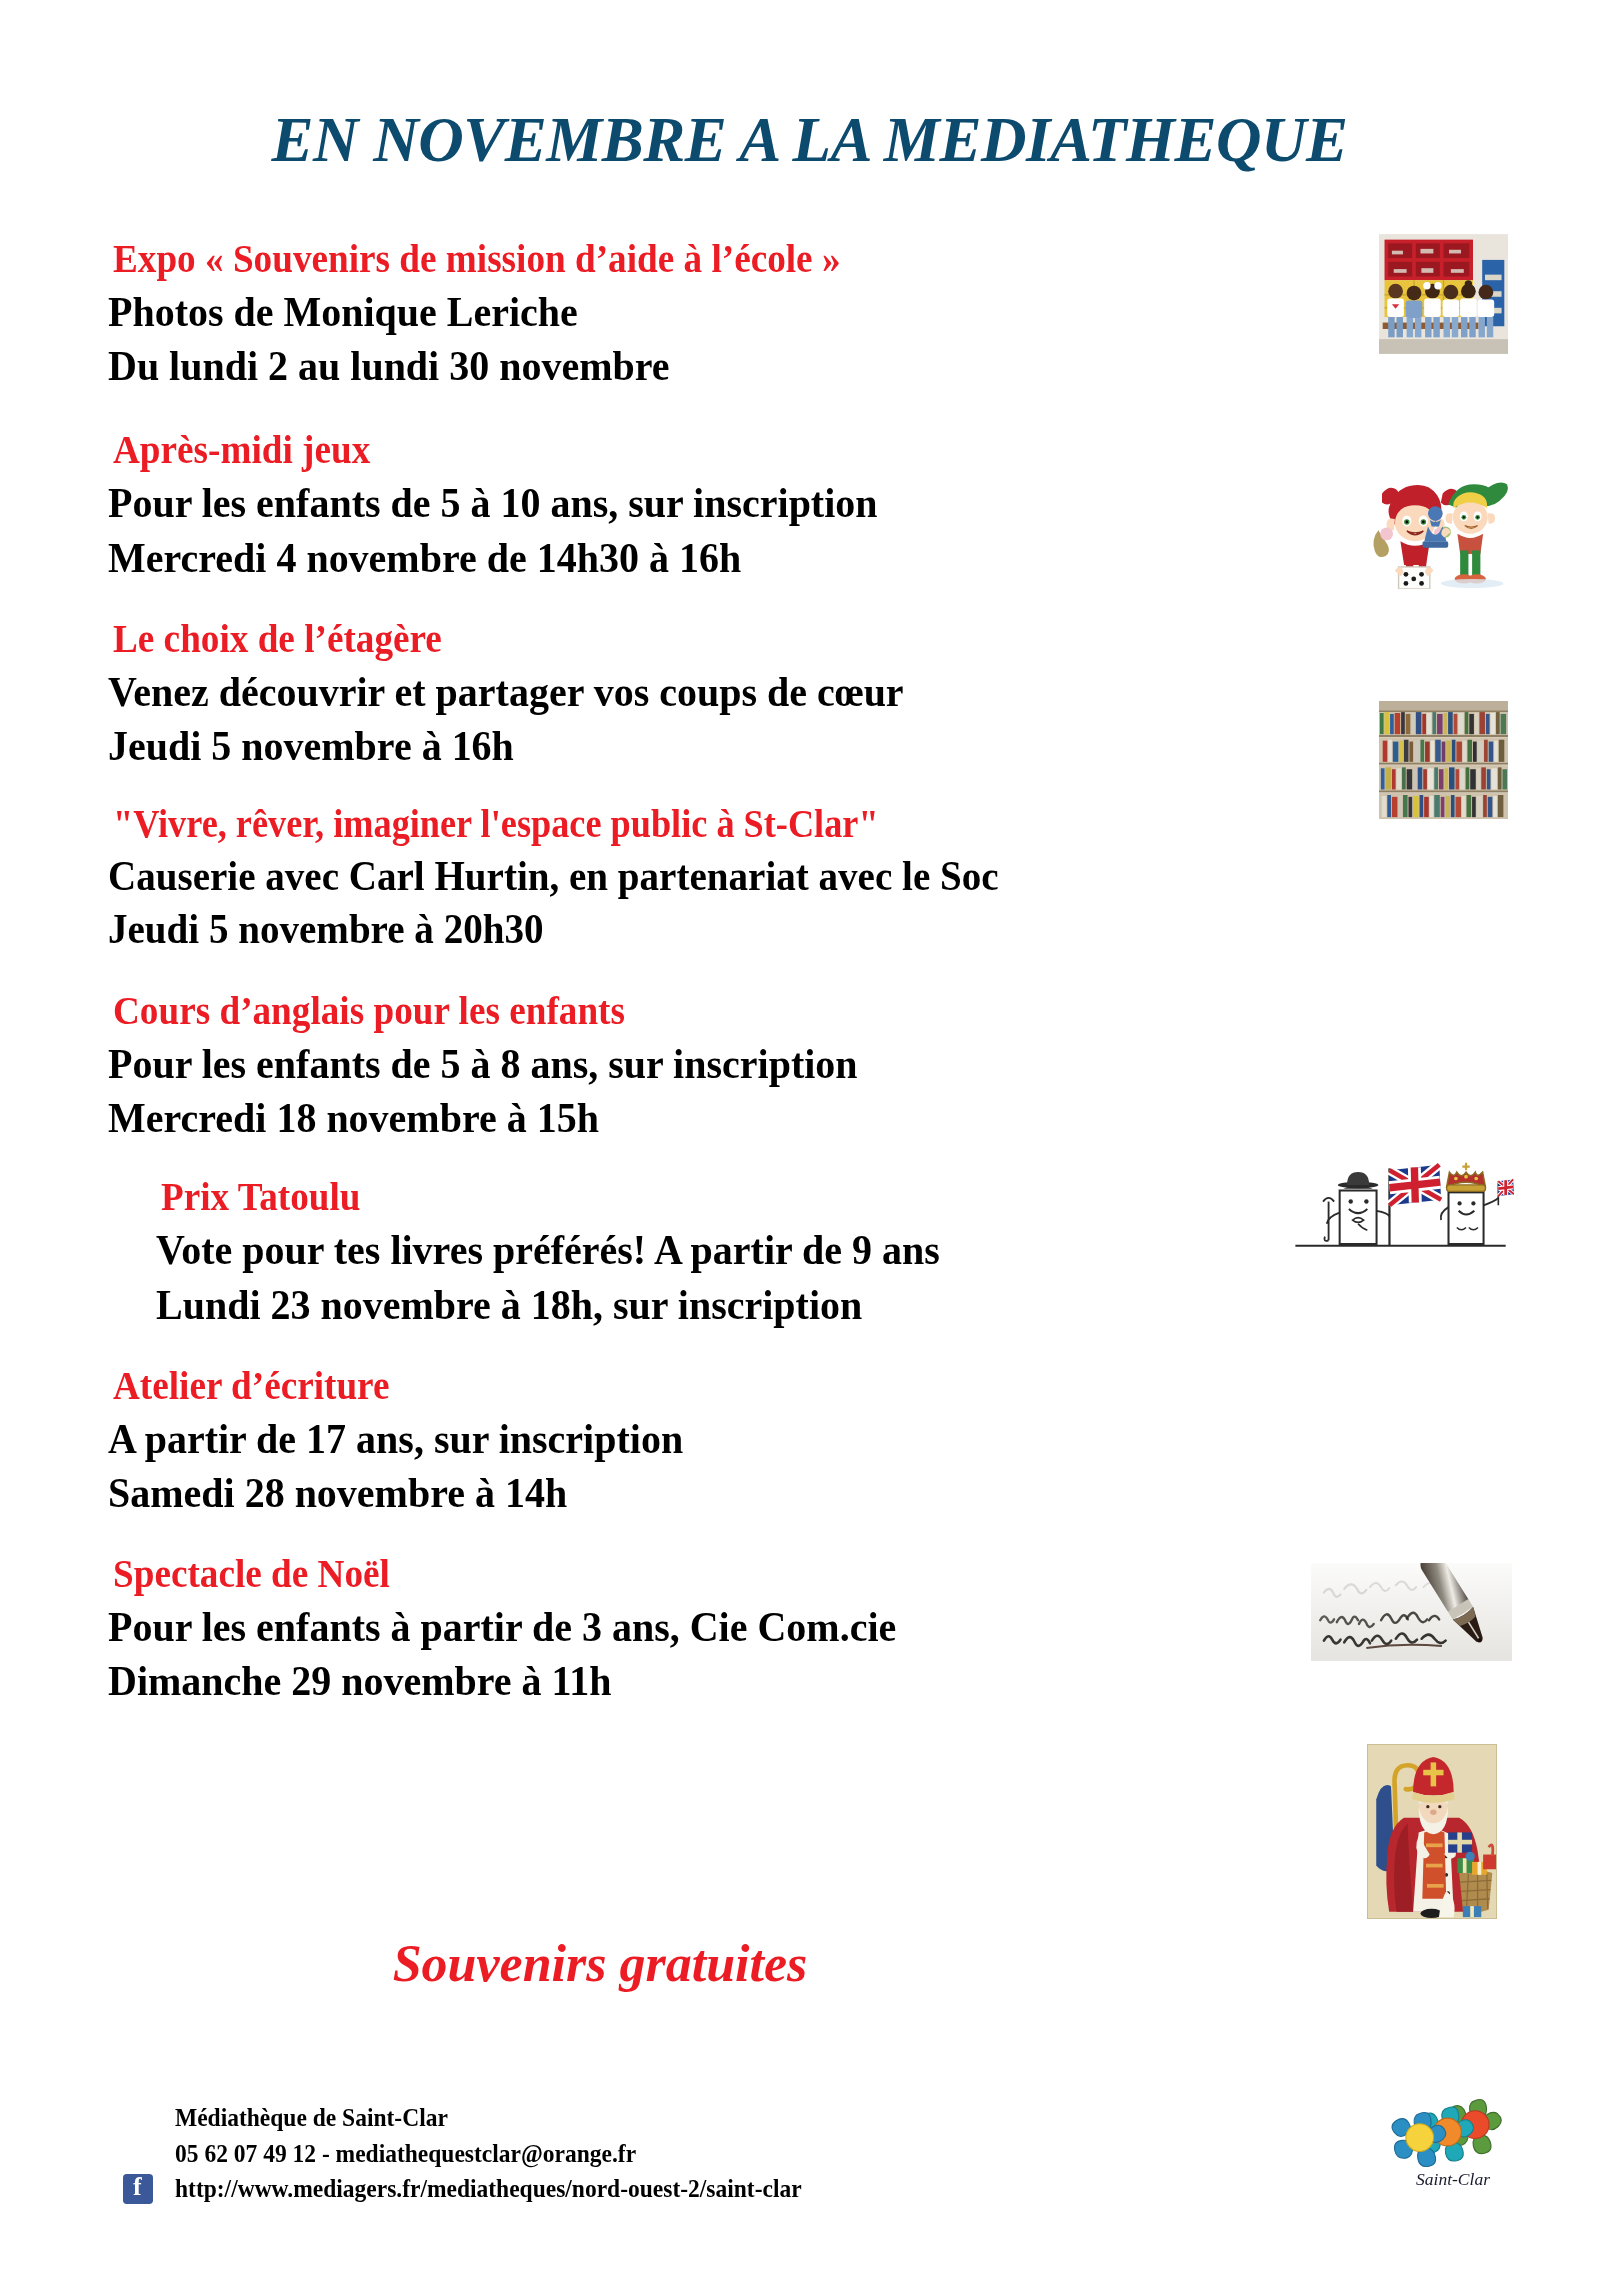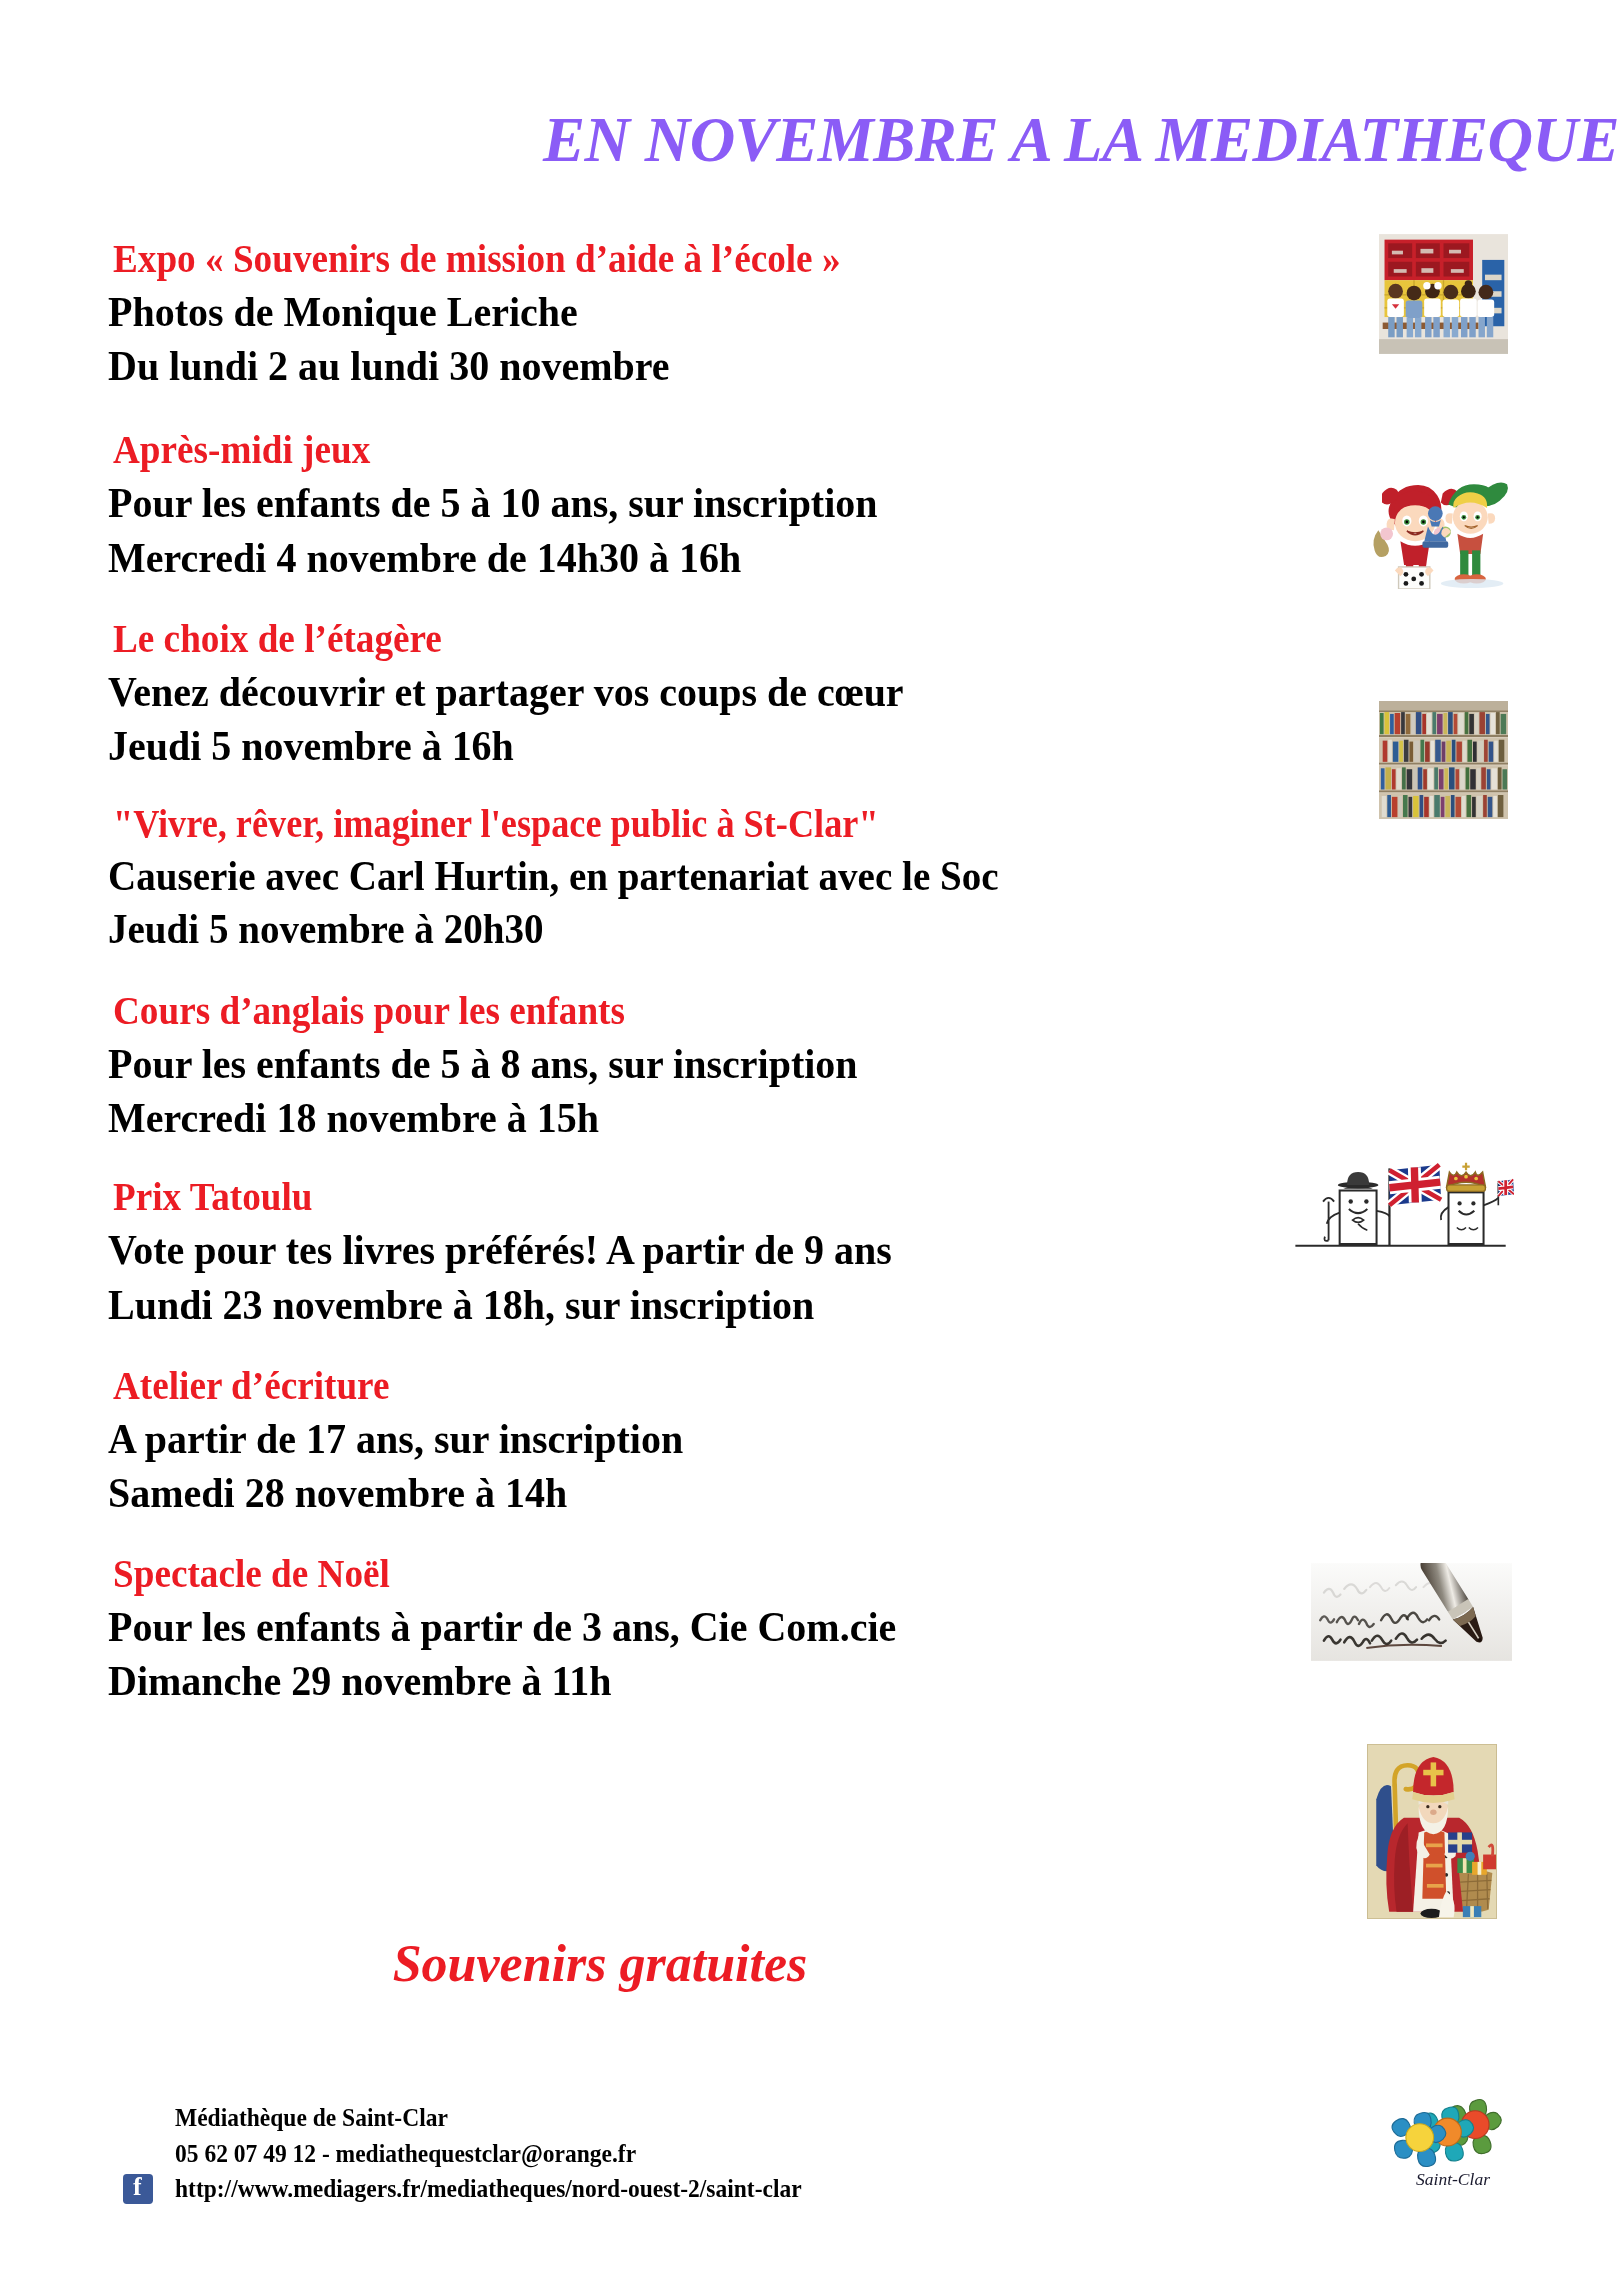--- a/index.html
+++ b/index.html
@@ -23,28 +23,28 @@
     inset: 0;
     background: #ffffff;
   }
 
   
   .poster-title {
     position: absolute;
     top: 109px;
     left: 0;
     width: 1619px;
-    text-align: right;
+    text-align: center;
     font-family: "Liberation Serif", "DejaVu Serif", serif;
     font-weight: 700;
     font-style: italic;
     font-size: 63px;
     line-height: 1.0;
     letter-spacing: -0.5px;
-    color: #8b5cf6;
+    color: #0c4a6e;
     white-space: nowrap;
   }
 
   
   .events {
     position: absolute;
     top: 233px;
     left: 113px;
     width: 1274px;
   }
@@ -76,21 +76,21 @@
     transform: scaleX(0.93);
     transform-origin: left center;
   }
 
   
   .event.e-expo      { margin-bottom: 31px; }
   .event.e-jeux      { margin-bottom: 28px; }
   .event.e-etagere   { margin-bottom: 26px; }
   .event.e-vivre     { margin-bottom: 29.5px; }
   .event.e-anglais   { margin-bottom: 26px; }
-  .event.e-tatoulu   { margin-bottom: 28px; }
+  .event.e-tatoulu   { margin-bottom: 28px; margin-left: 48px; }
   .event.e-ecriture  { margin-bottom: 28px; }
   .event.e-noel      { margin-bottom: 0; }
 
   .event.e-vivre .event-heading { font-size: 39px; }
   .event.e-vivre .event-line { font-size: 42px; }
 
   
   .free-line {
     position: absolute;
     top: 1938px;

